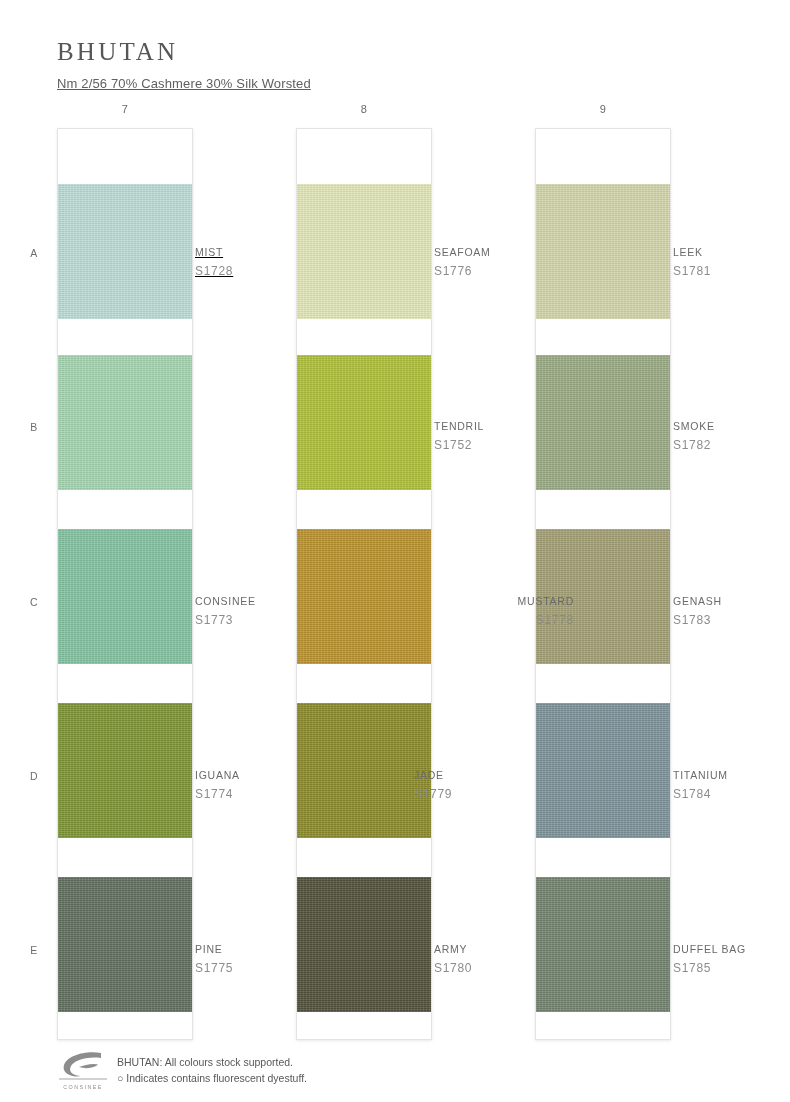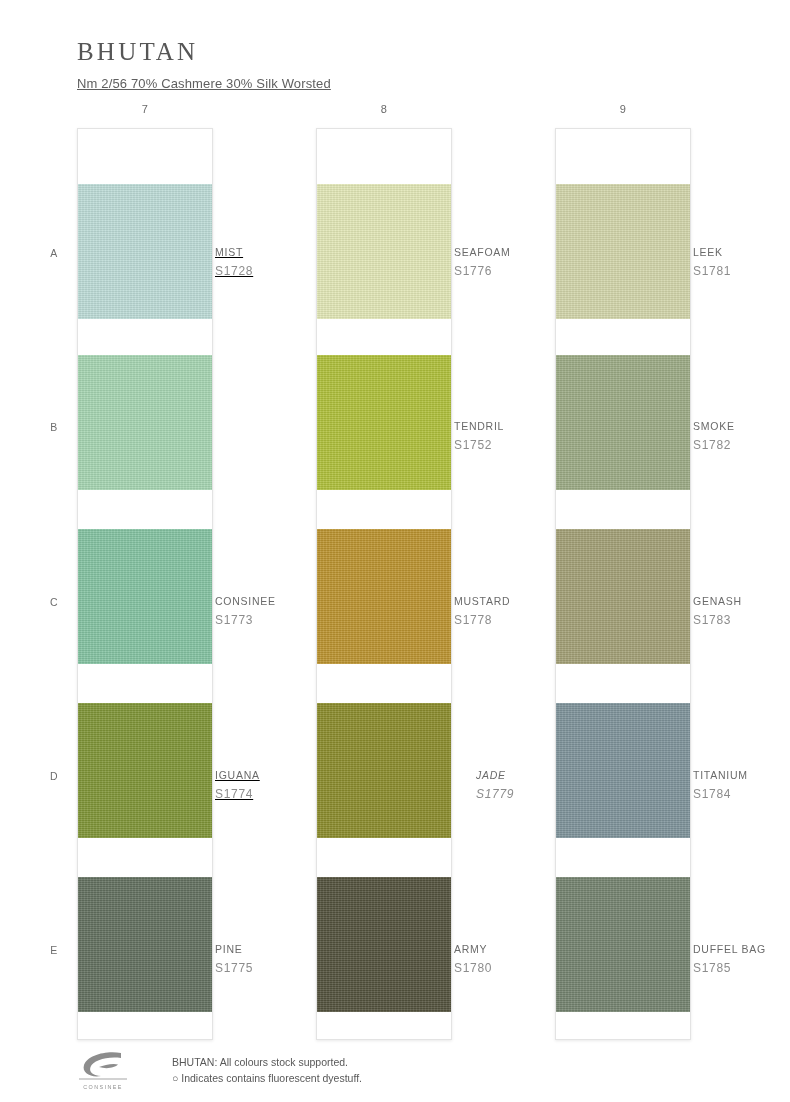--- a/index.html
+++ b/index.html
@@ -10,21 +10,20 @@
     background: #ffffff;
     font-family: "Liberation Sans", sans-serif;
     position: relative;
     overflow: hidden;
   }
 
   .page {
     position: absolute;
     inset: 0;
     background: #ffffff;
-    margin-left: 20px;
   }
 
   
   .header {
     position: absolute;
     left: 57px;
     top: 38px;
   }
   .brand-title {
     font-family: "Liberation Serif", serif;
@@ -133,21 +132,20 @@
     line-height: 1.2;
   }
 
   
   .footer {
     position: absolute;
     left: 57px;
     top: 1048px;
     display: flex;
     align-items: flex-start;
-    gap: 35px;
   }
   .logo {
     width: 52px;
     height: 44px;
     position: relative;
     flex: 0 0 auto;
     margin-right: 8px;
   }
   .logo-word {
     position: absolute;
@@ -232,41 +230,41 @@
   </div>
 
 <div class="caption" style="left: 195px; top: 246px; position: absolute; text-decoration: underline;">
       <div class="caption-name">MIST</div>
       <div class="caption-code">S1728</div>
     </div>
     <div class="caption" style="left: 195px; top: 595px; position: absolute;">
       <div class="caption-name">CONSINEE</div>
       <div class="caption-code">S1773</div>
     </div>
-    <div class="caption" style="left: 195px; top: 769px; position: absolute; text-decoration: underline;">
+    <div class="caption" style="left: 195px; top: 769px; position: absolute;">
       <div class="caption-name">IGUANA</div>
       <div class="caption-code">S1774</div>
     </div>
     <div class="caption" style="left: 195px; top: 943px; position: absolute;">
       <div class="caption-name">PINE</div>
       <div class="caption-code">S1775</div>
     </div>
     <div class="caption" style="left: 434px; top: 246px; position: absolute;">
       <div class="caption-name">SEAFOAM</div>
       <div class="caption-code">S1776</div>
     </div>
     <div class="caption" style="left: 434px; top: 420px; position: absolute;">
       <div class="caption-name">TENDRIL</div>
       <div class="caption-code">S1752</div>
     </div>
-    <div class="caption" style="left: 434px; top: 595px; position: absolute;">
+    <div class="caption" style="left: 434px; top: 595px; position: absolute; text-align: right;">
       <div class="caption-name">MUSTARD</div>
       <div class="caption-code">S1778</div>
     </div>
-    <div class="caption" style="left: 456px; top: 769px; position: absolute; font-style: italic;">
+    <div class="caption" style="left: 414px; top: 769px; position: absolute;">
       <div class="caption-name">JADE</div>
       <div class="caption-code">S1779</div>
     </div>
     <div class="caption" style="left: 434px; top: 943px; position: absolute;">
       <div class="caption-name">ARMY</div>
       <div class="caption-code">S1780</div>
     </div>
     <div class="caption" style="left: 673px; top: 246px; position: absolute;">
       <div class="caption-name">LEEK</div>
       <div class="caption-code">S1781</div>

